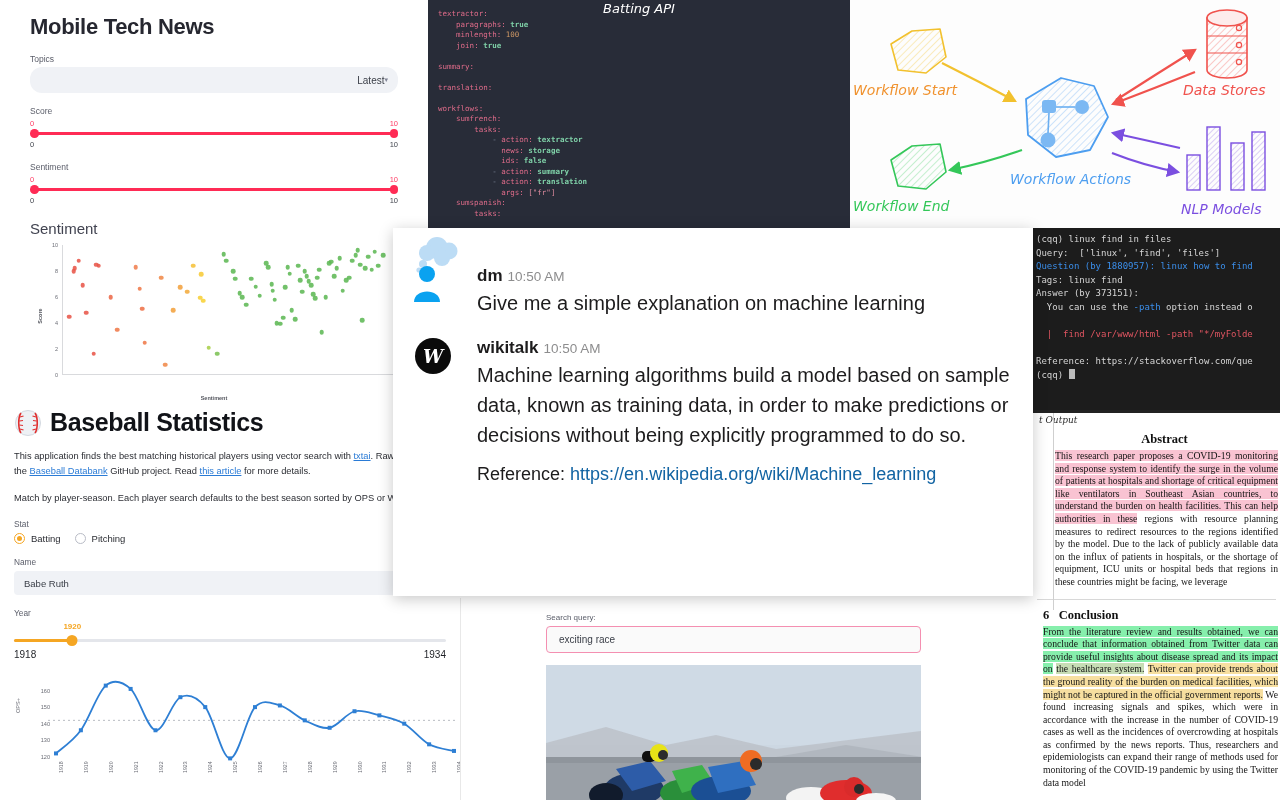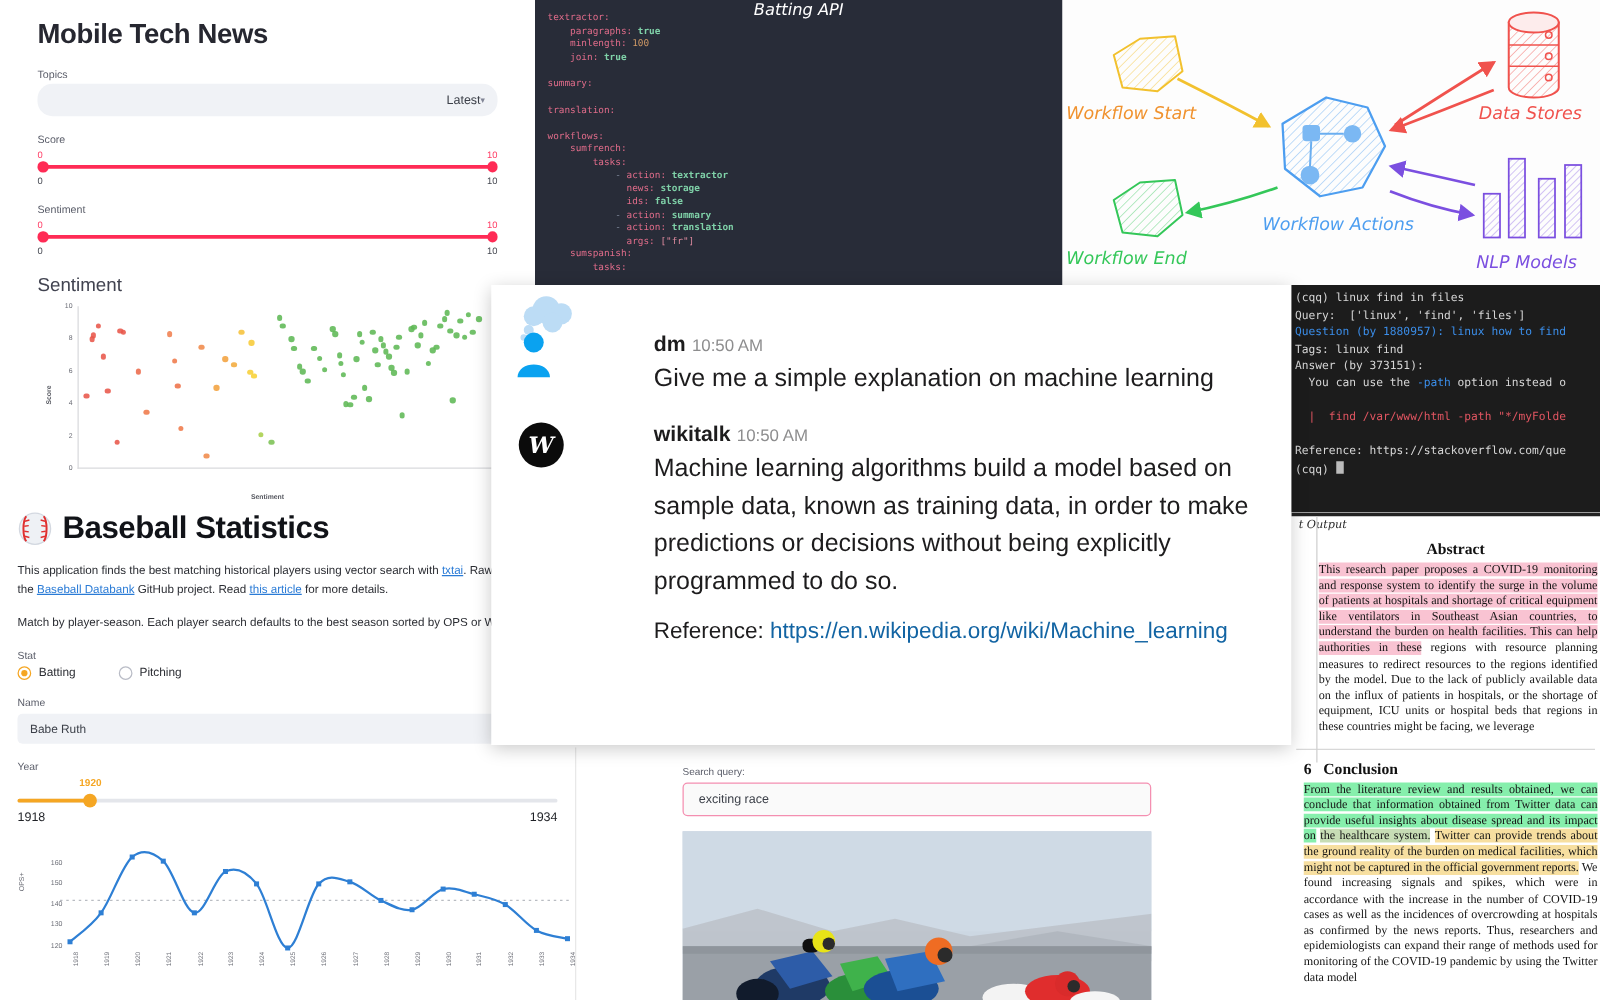--- a/index.html
+++ b/index.html
@@ -78,21 +78,21 @@
   #baseball {
     position: absolute; left: 0; top: 400px; width: 460px; height: 400px;
     background: #ffffff; overflow: hidden;
   }
   #baseball .inner { padding: 8px 14px 0 14px; }
   .bb-head { display: flex; align-items: center; gap: 8px; }
   .bb-title { font-size: 25px; font-weight: bold; color: #111318; letter-spacing: -0.4px; }
   .bb-p { font-size: 9.3px; color: #2b2d33; line-height: 15px; margin-top: 12px; }
   .bb-p a { color: #2a7bd6; }
   .bb-lbl { font-size: 8.3px; color: #5a5d69; margin-top: 13px; margin-bottom: 4px; }
-  .radio-row { display: flex; align-items: center; gap: 34px; }
+  .radio-row { display: flex; align-items: center; gap: 14px; }
   .radio { display: flex; align-items: center; gap: 6px; font-size: 9.5px; color: #2b2d33; }
   .radio .ring { width: 11px; height: 11px; border-radius: 50%; border: 1.4px solid #b9bcc6;
     display: inline-block; position: relative; }
   .radio.on .ring { border-color: #f5a623; }
   .radio.on .ring::after { content:""; position: absolute; left: 2px; top: 2px;
     width: 5px; height: 5px; border-radius: 50%; background: #f5a623; }
   .bb-input { height: 24px; background: #f0f2f6; border-radius: 4px; display: flex;
     align-items: center; padding: 0 10px; font-size: 9.5px; color: #3c4049; }
   .yr-slider { position: relative; height: 12px; margin-top: 16px; }
   .yr-slider .track { position: absolute; left: 0; right: 0; top: 5px; height: 3px;
@@ -113,21 +113,21 @@
     transform: translateY(-50%); text-align: right; width: 18px; }
   .ops-xtick { position: absolute; font-size: 5.2px; color: #6b6d76;
     transform: rotate(-90deg); transform-origin: left top; white-space: nowrap; }
 
   
   #chat {
     position: absolute; left: 393px; top: 228px; width: 640px; height: 368px;
     background: #ffffff; box-shadow: 0 3px 14px rgba(0,0,0,.22); overflow: hidden;
   }
   .msg { display: flex; gap: 14px; padding: 0 22px; }
-  .msg-body { flex: 1; margin-left: 46px; }
+  .msg-body { flex: 1; }
   .msg-head { font-size: 17px; color: #1d1c1d; }
   .msg-head .who { font-weight: bold; }
   .msg-head .time { color: #8d8d8e; font-size: 13.5px; margin-left: 5px; }
   .msg-text { font-size: 20px; color: #1d1c1d; line-height: 30px; margin-top: 2px; }
   .msg-ref { font-size: 18px; color: #1d1c1d; margin-top: 14px; }
   .msg-ref a { color: #1264a3; text-decoration: none; }
   .av-wikitalk { width: 36px; height: 36px; border-radius: 50%; background: #0b0b0b;
     color: #fff; display: flex; align-items: center; justify-content: center;
     font-size: 18px; font-style: italic; font-weight: bold; font-family: "DejaVu Serif", serif; }
 

